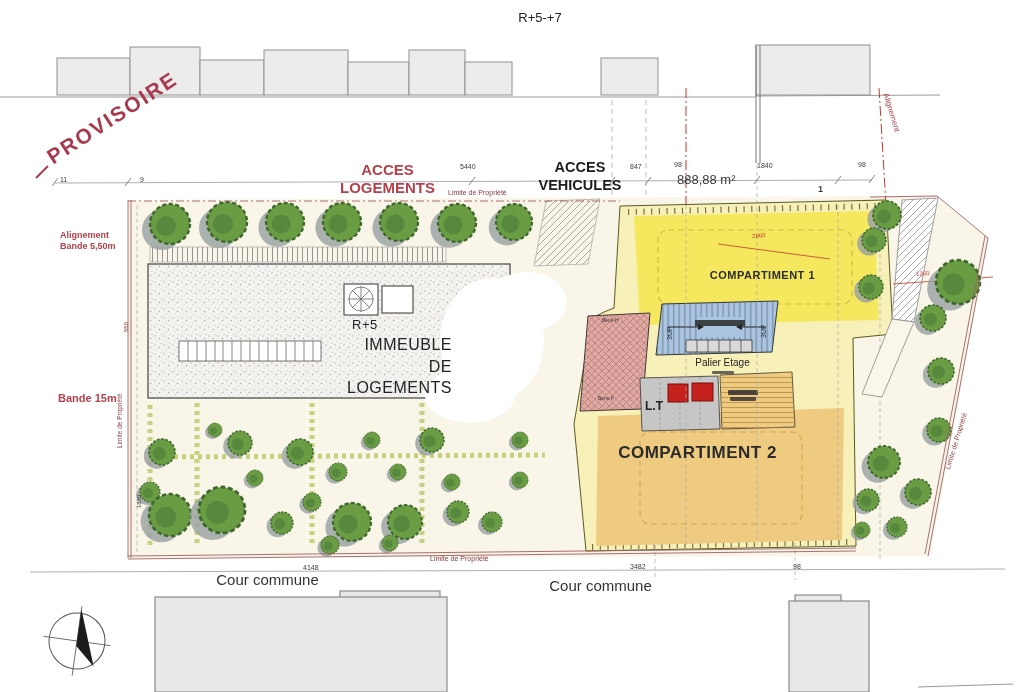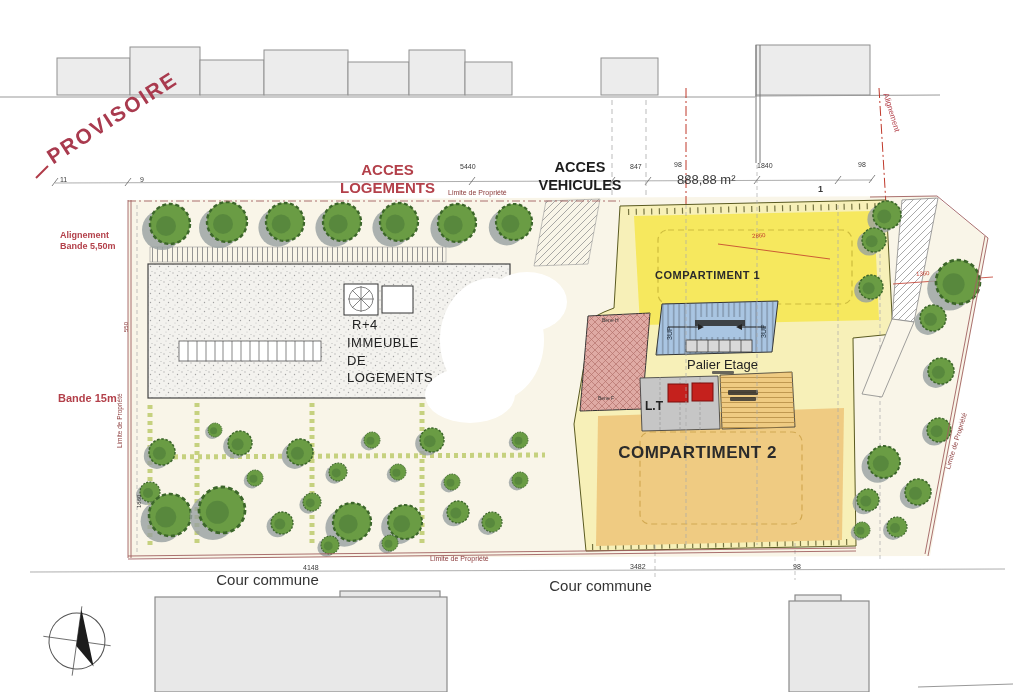--- a/index.html
+++ b/index.html
@@ -247,20 +247,21 @@
   <line x1="918" y1="687" x2="1013" y2="684" stroke="#999" stroke-width="1"></line>
 
   <g transform="rotate(8 77 641)">
     <circle cx="77" cy="641" r="28" fill="none" stroke="#555" stroke-width="1"></circle>
     <line x1="77" y1="606" x2="77" y2="676" stroke="#555" stroke-width="0.8"></line>
     <line x1="43" y1="641" x2="111" y2="641" stroke="#555" stroke-width="0.8"></line>
     <polygon points="77,609 97,664 77,646" fill="#1c1c1c"></polygon>
   </g>
 </svg>
 
+<div class="lbl" style="left:450px;top:10px;width:180px;text-align:center;font-size:13px;color:#222;">R+5-+7</div>
 
 <div class="lbl red" style="left:42px;top:148px;font-size:21px;letter-spacing:2px;color:#a93a4e;transform:rotate(-33deg);">PROVISOIRE</div>
 
 <div class="lbl red" style="left:325px;top:161px;width:125px;text-align:center;font-size:15px;">ACCES
 LOGEMENTS</div>
 <div class="lbl" style="left:525px;top:159px;width:110px;text-align:center;font-size:14.5px;font-weight:600;color:#1d1d1d;">ACCES
 VEHICULES</div>
 <div class="lbl plabel" style="left:448px;top:189px;">Limite de Propriété</div>
 
 <div class="lbl dim" style="left:60px;top:176px;">11</div>
@@ -275,28 +276,28 @@
 
 <div class="lbl red" style="left:60px;top:230px;font-size:9px;font-weight:bold;">Alignement
 Bande 5,50m</div>
 <div class="lbl red" style="left:58px;top:392px;font-size:11px;font-weight:bold;">Bande 15m</div>
 <div class="lbl red" style="left:890px;top:92px;font-size:8px;font-weight:normal;transform:rotate(73deg);">Alignement</div>
 
 <div class="lbl plabel" style="left:116px;top:448px;font-size:6.5px;transform:rotate(-90deg);">Limite de Propriété</div>
 <div class="lbl plabel" style="left:123px;top:332px;font-size:6px;transform:rotate(-90deg);">550</div>
 <div class="lbl dim" style="left:136px;top:508px;font-size:6px;transform:rotate(-90deg);">1860</div>
 
-<div class="lbl" style="left:352px;top:317px;font-size:13px;letter-spacing:0.5px;">R+4</div>
-<div class="lbl" style="left:347px;top:334px;font-size:13px;letter-spacing:0.5px;line-height:1.35;">IMMEUBLE
+<div class="lbl" style="left:352px;top:317px;font-size:13px;letter-spacing:0.5px;">R+5</div>
+<div class="lbl" style="left:347px;top:334px;font-size:16px;letter-spacing:0.5px;line-height:1.35;text-align:right;">IMMEUBLE
 DE
 LOGEMENTS</div>
 
-<div class="lbl" style="left:655px;top:269px;width:160px;text-align:left;font-size:11px;font-weight:bold;color:#2b2b2b;letter-spacing:0.5px;">COMPARTIMENT 1</div>
+<div class="lbl" style="left:655px;top:269px;width:160px;text-align:right;font-size:11px;font-weight:bold;color:#2b2b2b;letter-spacing:0.5px;">COMPARTIMENT 1</div>
 <div class="lbl" style="left:615px;top:443px;width:165px;text-align:center;font-size:17px;font-weight:bold;color:#2b2b2b;letter-spacing:0.5px;">COMPARTIMENT 2</div>
-<div class="lbl" style="left:680px;top:357px;width:85px;text-align:center;font-size:13px;">Palier Etage</div>
+<div class="lbl" style="left:680px;top:357px;width:85px;text-align:center;font-size:10px;">Palier Etage</div>
 <div class="lbl" style="left:645px;top:399px;font-size:12px;font-weight:bold;">L.T</div>
 <div class="lbl" style="left:666px;top:340px;font-size:7px;color:#1d2b3a;transform:rotate(-90deg);">3UP</div>
 <div class="lbl" style="left:760px;top:338px;font-size:7px;color:#1d2b3a;transform:rotate(-90deg);">3UP</div>
 <div class="lbl" style="left:602px;top:317px;font-size:5px;color:#333;">Bene H</div>
 <div class="lbl" style="left:598px;top:395px;font-size:5px;color:#333;">Bene F</div>
 
 <div class="lbl dimred" style="left:752px;top:233px;transform:rotate(-4deg);">2860</div>
 <div class="lbl dimred" style="left:916px;top:271px;transform:rotate(-4deg);">1360</div>
 
 <div class="lbl plabel" style="left:944px;top:468px;transform:rotate(-73deg);">Limite de Propriété</div>

